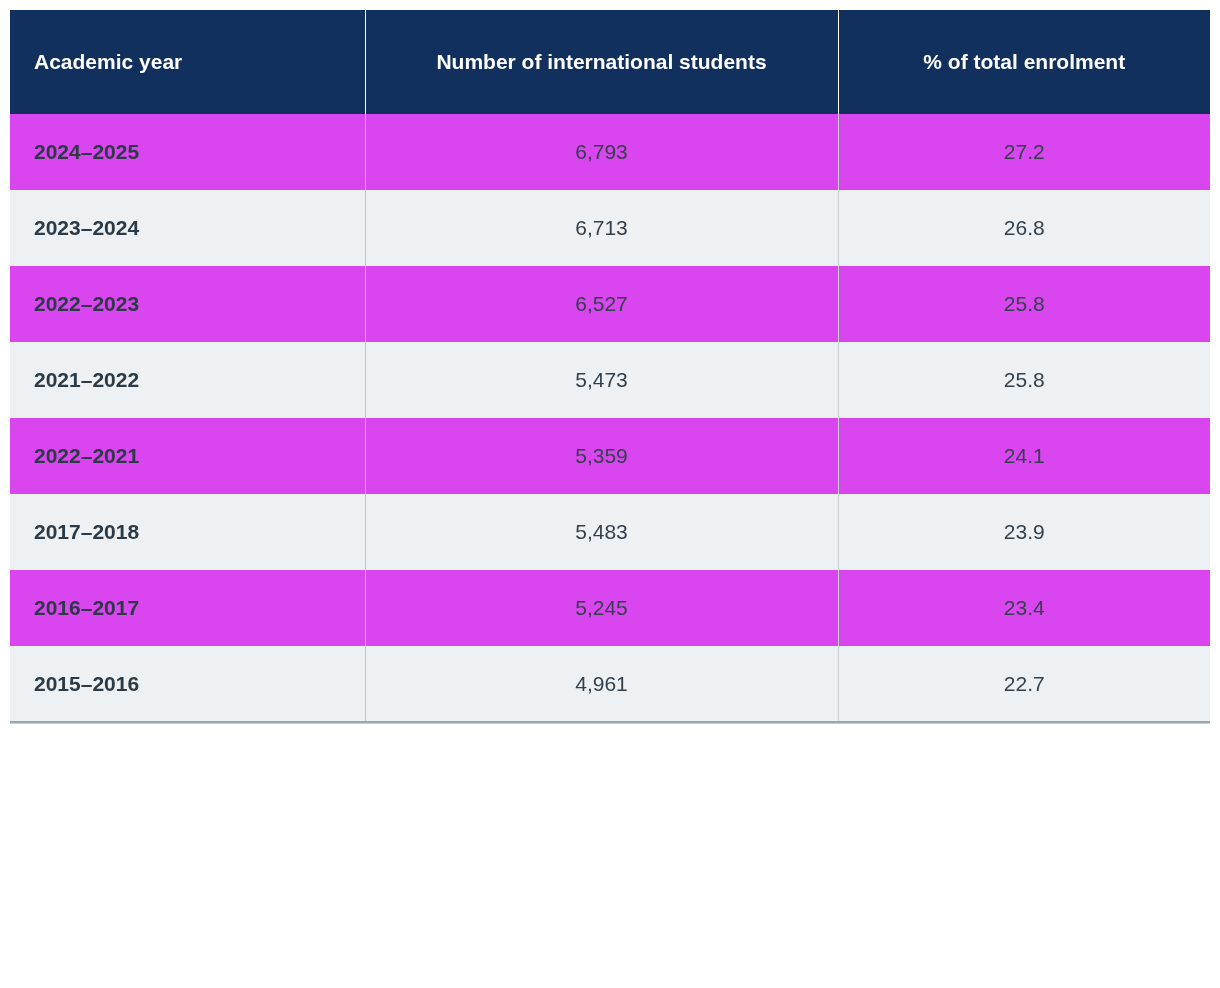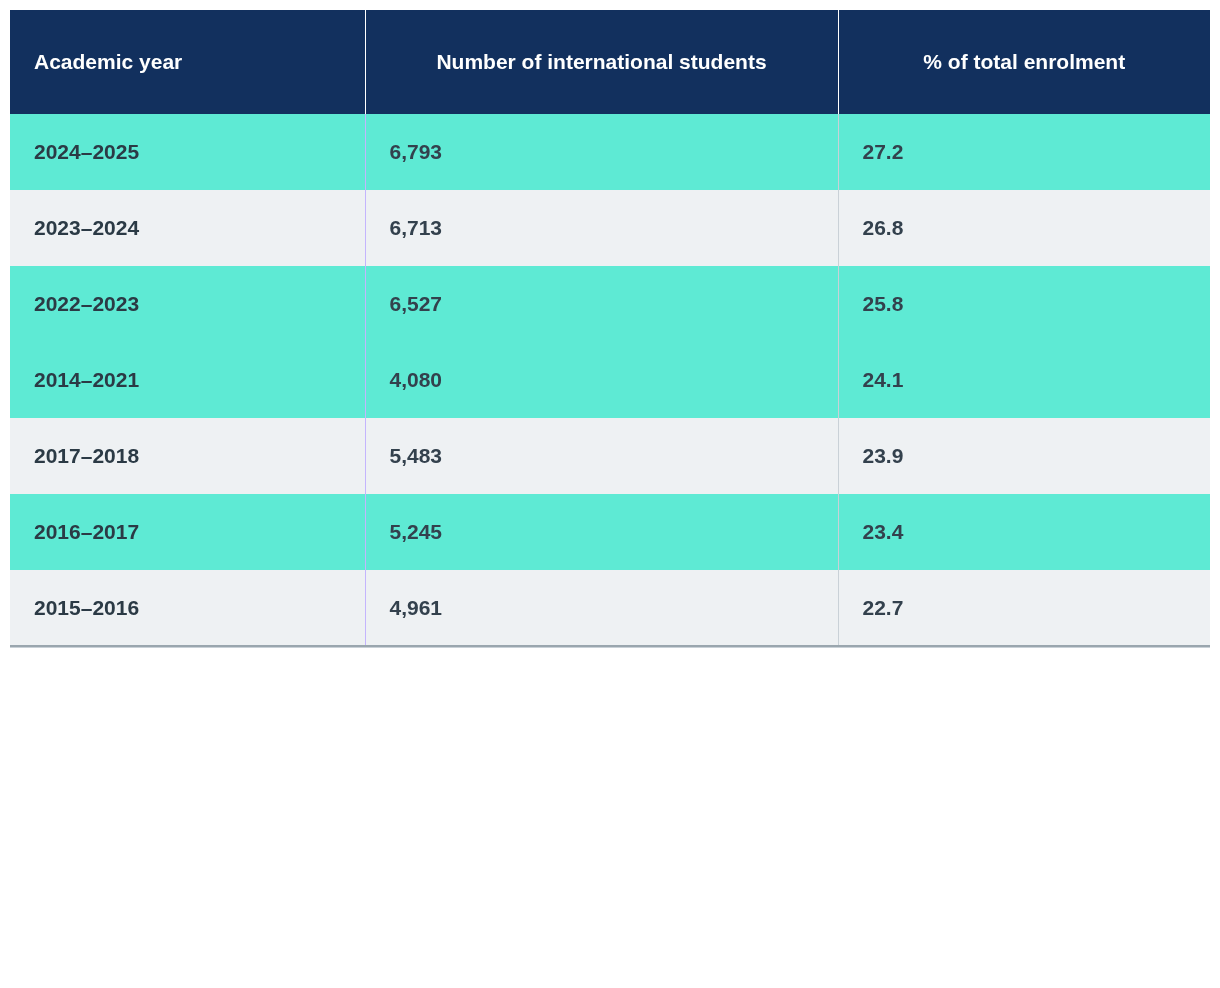--- a/index.html
+++ b/index.html
@@ -49,34 +49,34 @@
     text-align: center;
   }
 
   tbody td {
     font-size: 21px;
     padding: 20px 24px;
     height: 76px;
     box-sizing: border-box;
     vertical-align: middle;
     color: #33414d;
-    background: #5eead4;
+    background: #d946ef;
   }
   tbody tr.alt td {
     background: #eef1f3;
   }
   tbody td.col-year {
     text-align: left;
     font-weight: bold;
     color: #2b3a45;
   }
   tbody td.col-num,
   tbody td.col-pct {
-    text-align: left;
-    font-weight: bold;
+    text-align: center;
+    font-weight: normal;
   }
   
   tbody td.col-num,
   thead th.col-num {
     border-left: 1px solid #c4b5fd;
     border-right: 1px solid #c9d1d7;
   }
   thead th.col-num {
     border-left-color: #ffffff;
     border-right-color: #ffffff;
@@ -117,23 +117,28 @@
         <tr class="alt">
           <td class="col-year">2023–2024</td>
           <td class="col-num">6,713</td>
           <td class="col-pct">26.8</td>
         </tr>
         <tr>
           <td class="col-year">2022–2023</td>
           <td class="col-num">6,527</td>
           <td class="col-pct">25.8</td>
         </tr>
+        <tr class="alt">
+          <td class="col-year">2021–2022</td>
+          <td class="col-num">5,473</td>
+          <td class="col-pct">25.8</td>
+        </tr>
         <tr>
-          <td class="col-year">2014–2021</td>
-          <td class="col-num">4,080</td>
+          <td class="col-year">2022–2021</td>
+          <td class="col-num">5,359</td>
           <td class="col-pct">24.1</td>
         </tr>
         <tr class="alt">
           <td class="col-year">2017–2018</td>
           <td class="col-num">5,483</td>
           <td class="col-pct">23.9</td>
         </tr>
         <tr>
           <td class="col-year">2016–2017</td>
           <td class="col-num">5,245</td>

